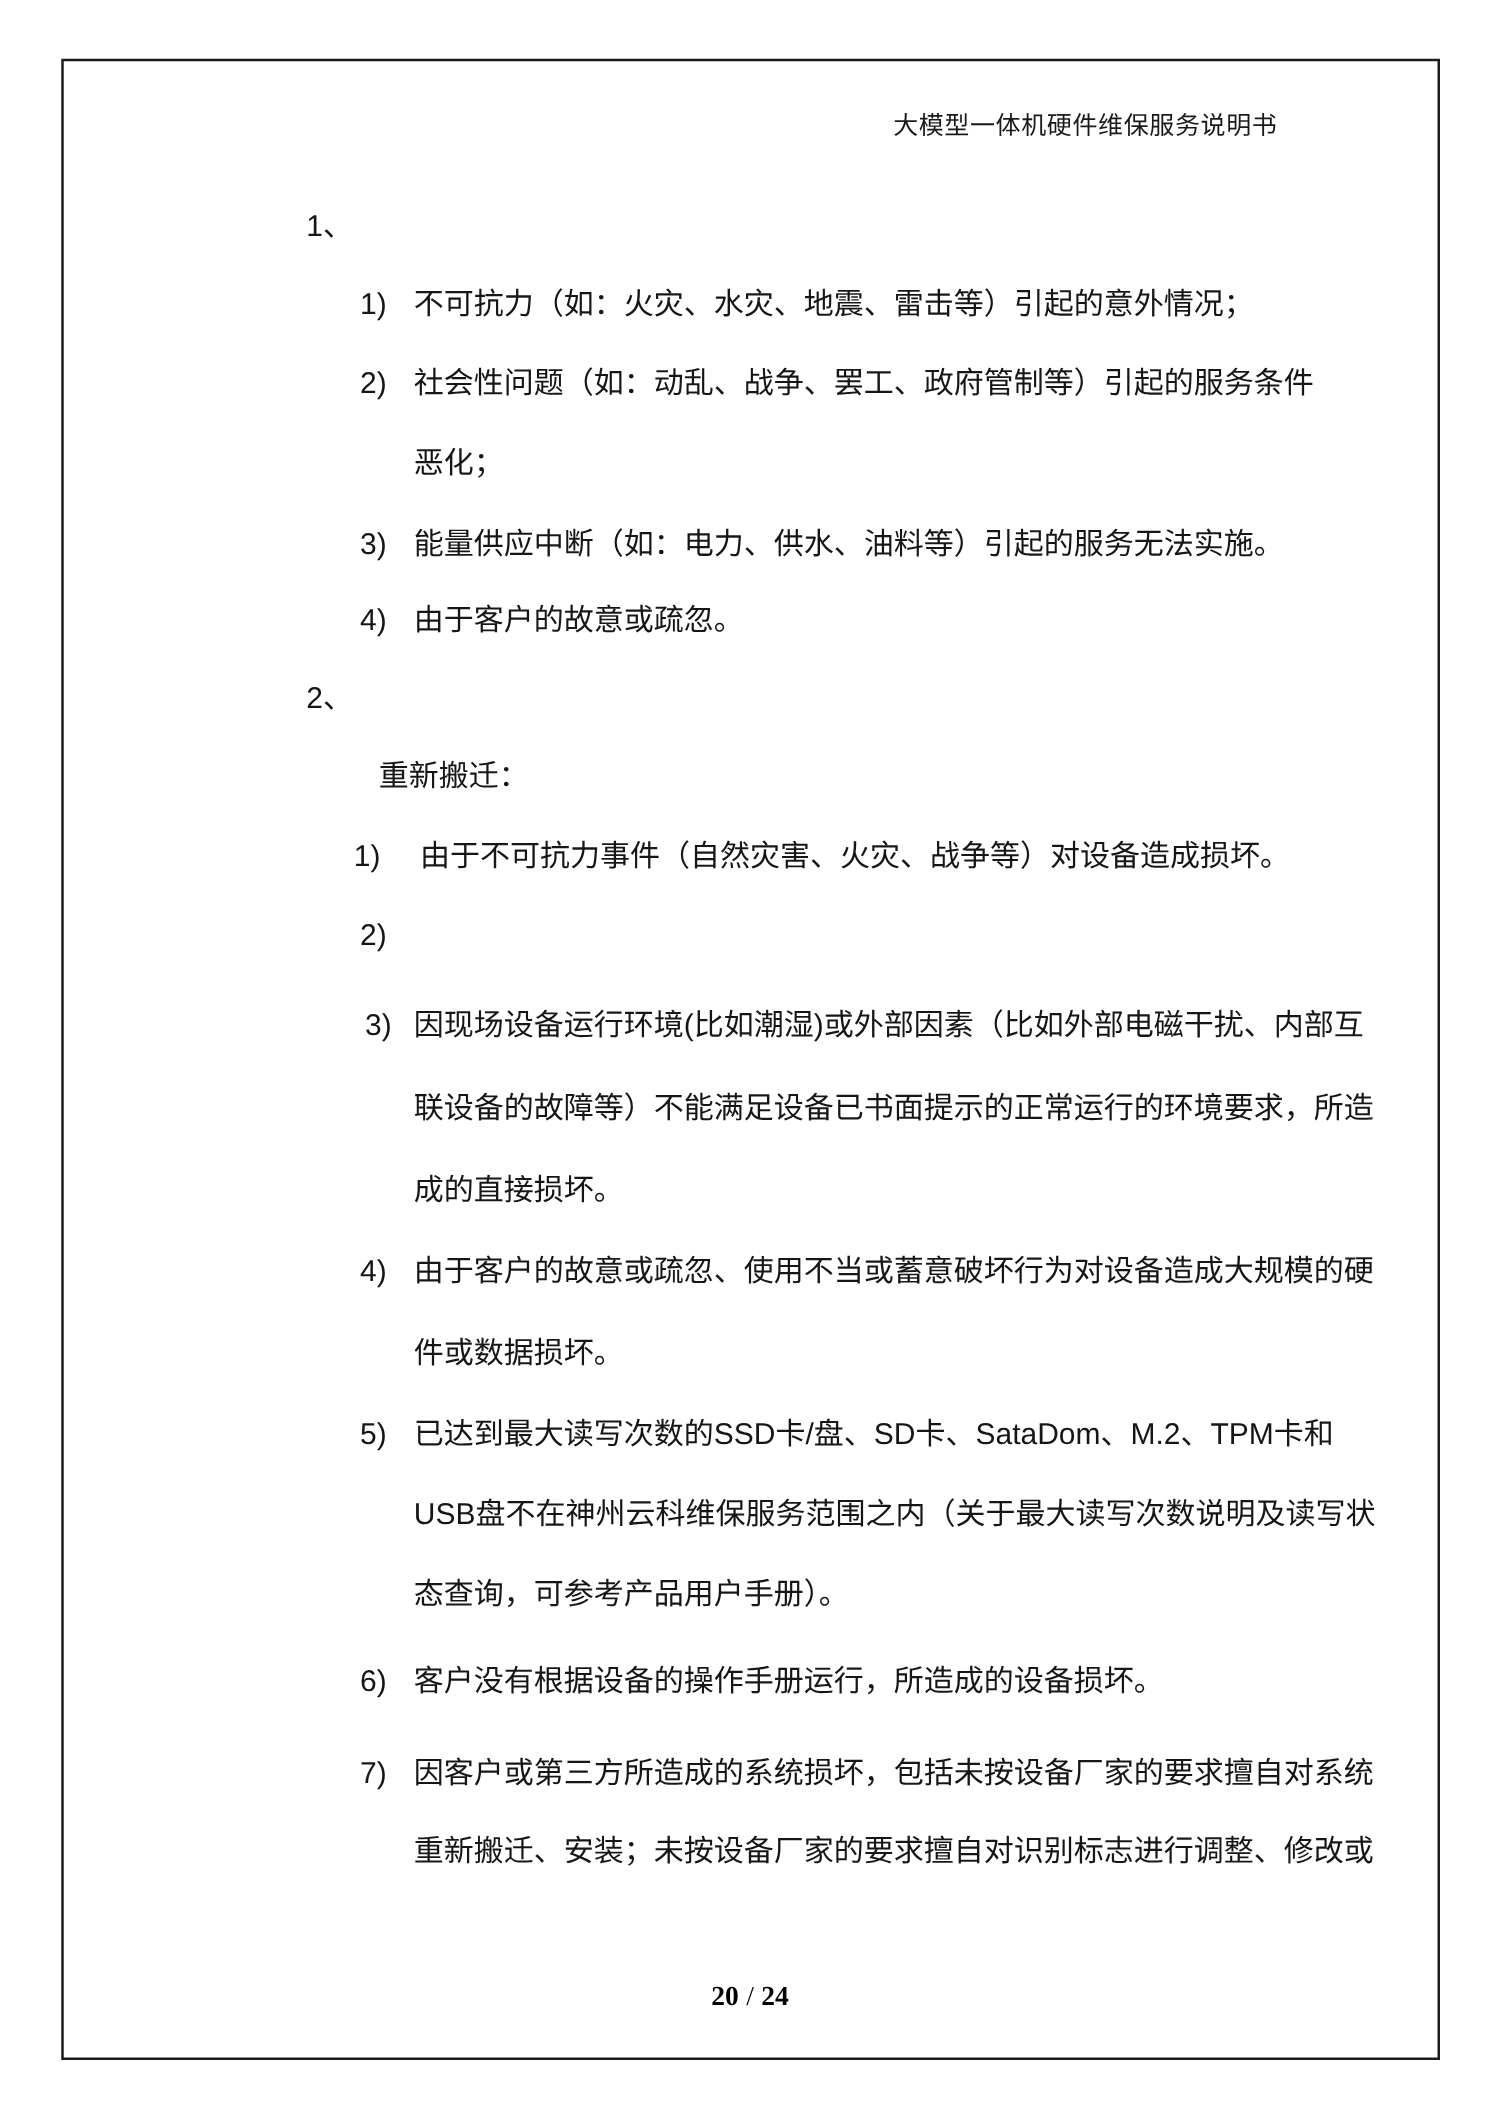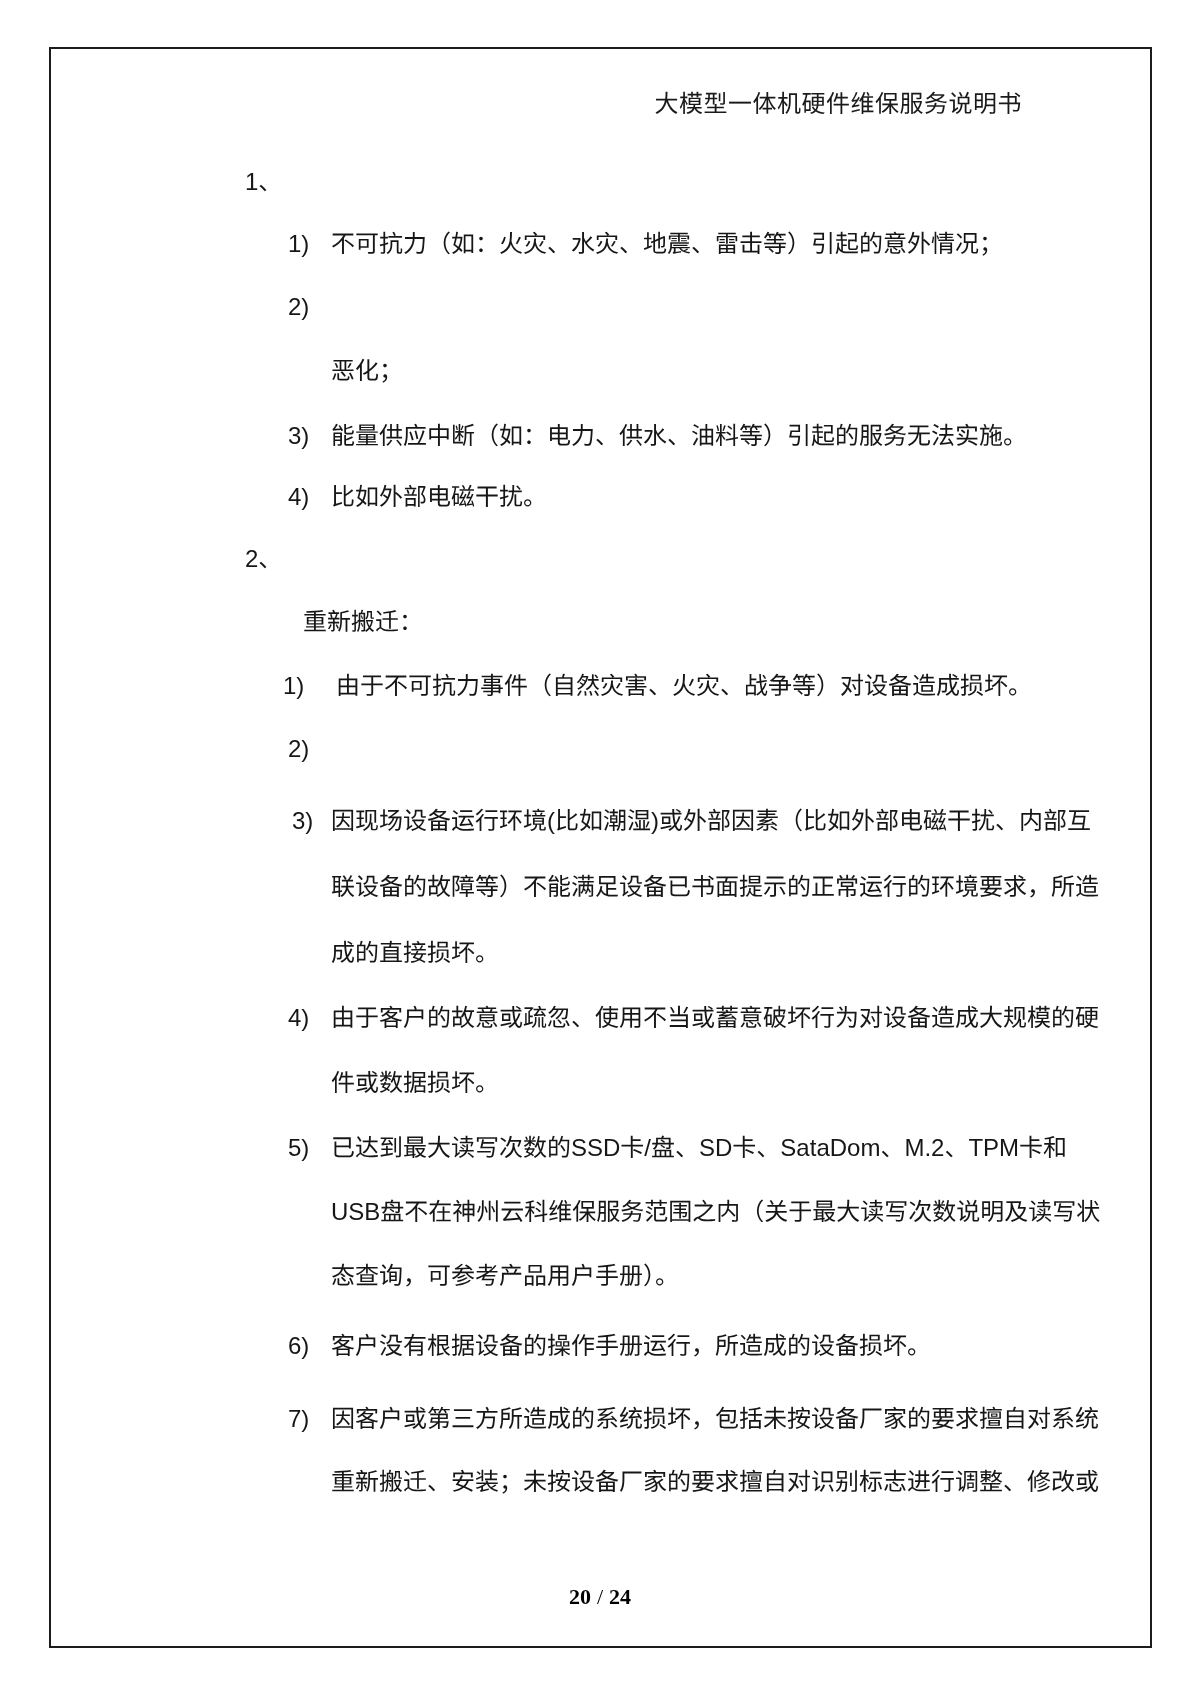--- a/index.html
+++ b/index.html
@@ -13,21 +13,21 @@
   }
   .frame {
     position:absolute; left:49px; top:47px;
     width:1099px; height:1597px;
     border:2px solid #1c1c1c;
   }
   .hdr {
     position:absolute; top:84px; left:0; right:178px;
     text-align:right;
     font-family:"Liberation Serif","DejaVu Serif",serif;
-    font-size:24px; letter-spacing:0.5px; color:#1a1a1a;
+    font-size:20px; letter-spacing:0.5px; color:#1a1a1a;
     white-space:nowrap;
   }
   .row {
     position:absolute; left:0; width:100%; height:30px;
     font-size:24px; line-height:28px; white-space:nowrap;
   }
   .row span { position:absolute; top:0; }
   .sn { left:245px; }   
   .st { left:303px; }   
   .in { left:288px; }   
@@ -50,31 +50,32 @@
 
 <div class="row" style="top:168px">
   <span class="sn">1、</span>
 </div>
 <div class="row" style="top:230px">
   <span class="in">1)</span>
   <span class="it">不可抗力（如：火灾、水灾、地震、雷击等）引起的意外情况；</span>
 </div>
 <div class="row" style="top:293px">
   <span class="in">2)</span>
+  <span class="it">社会性问题（如：动乱、战争、罢工、政府管制等）引起的服务条件</span>
 </div>
 <div class="row" style="top:357px">
   <span class="it">恶化；</span>
 </div>
 <div class="row" style="top:422px">
   <span class="in">3)</span>
   <span class="it">能量供应中断（如：电力、供水、油料等）引起的服务无法实施。</span>
 </div>
 <div class="row" style="top:483px">
   <span class="in">4)</span>
-  <span class="it">比如外部电磁干扰。</span>
+  <span class="it">由于客户的故意或疏忽。</span>
 </div>
 
 <div class="row" style="top:545px">
   <span class="sn">2、</span>
 </div>
 <div class="row" style="top:608px">
   <span class="st">重新搬迁：</span>
 </div>
 <div class="row" style="top:672px">
   <span class="in" style="left:283px">1)</span>

